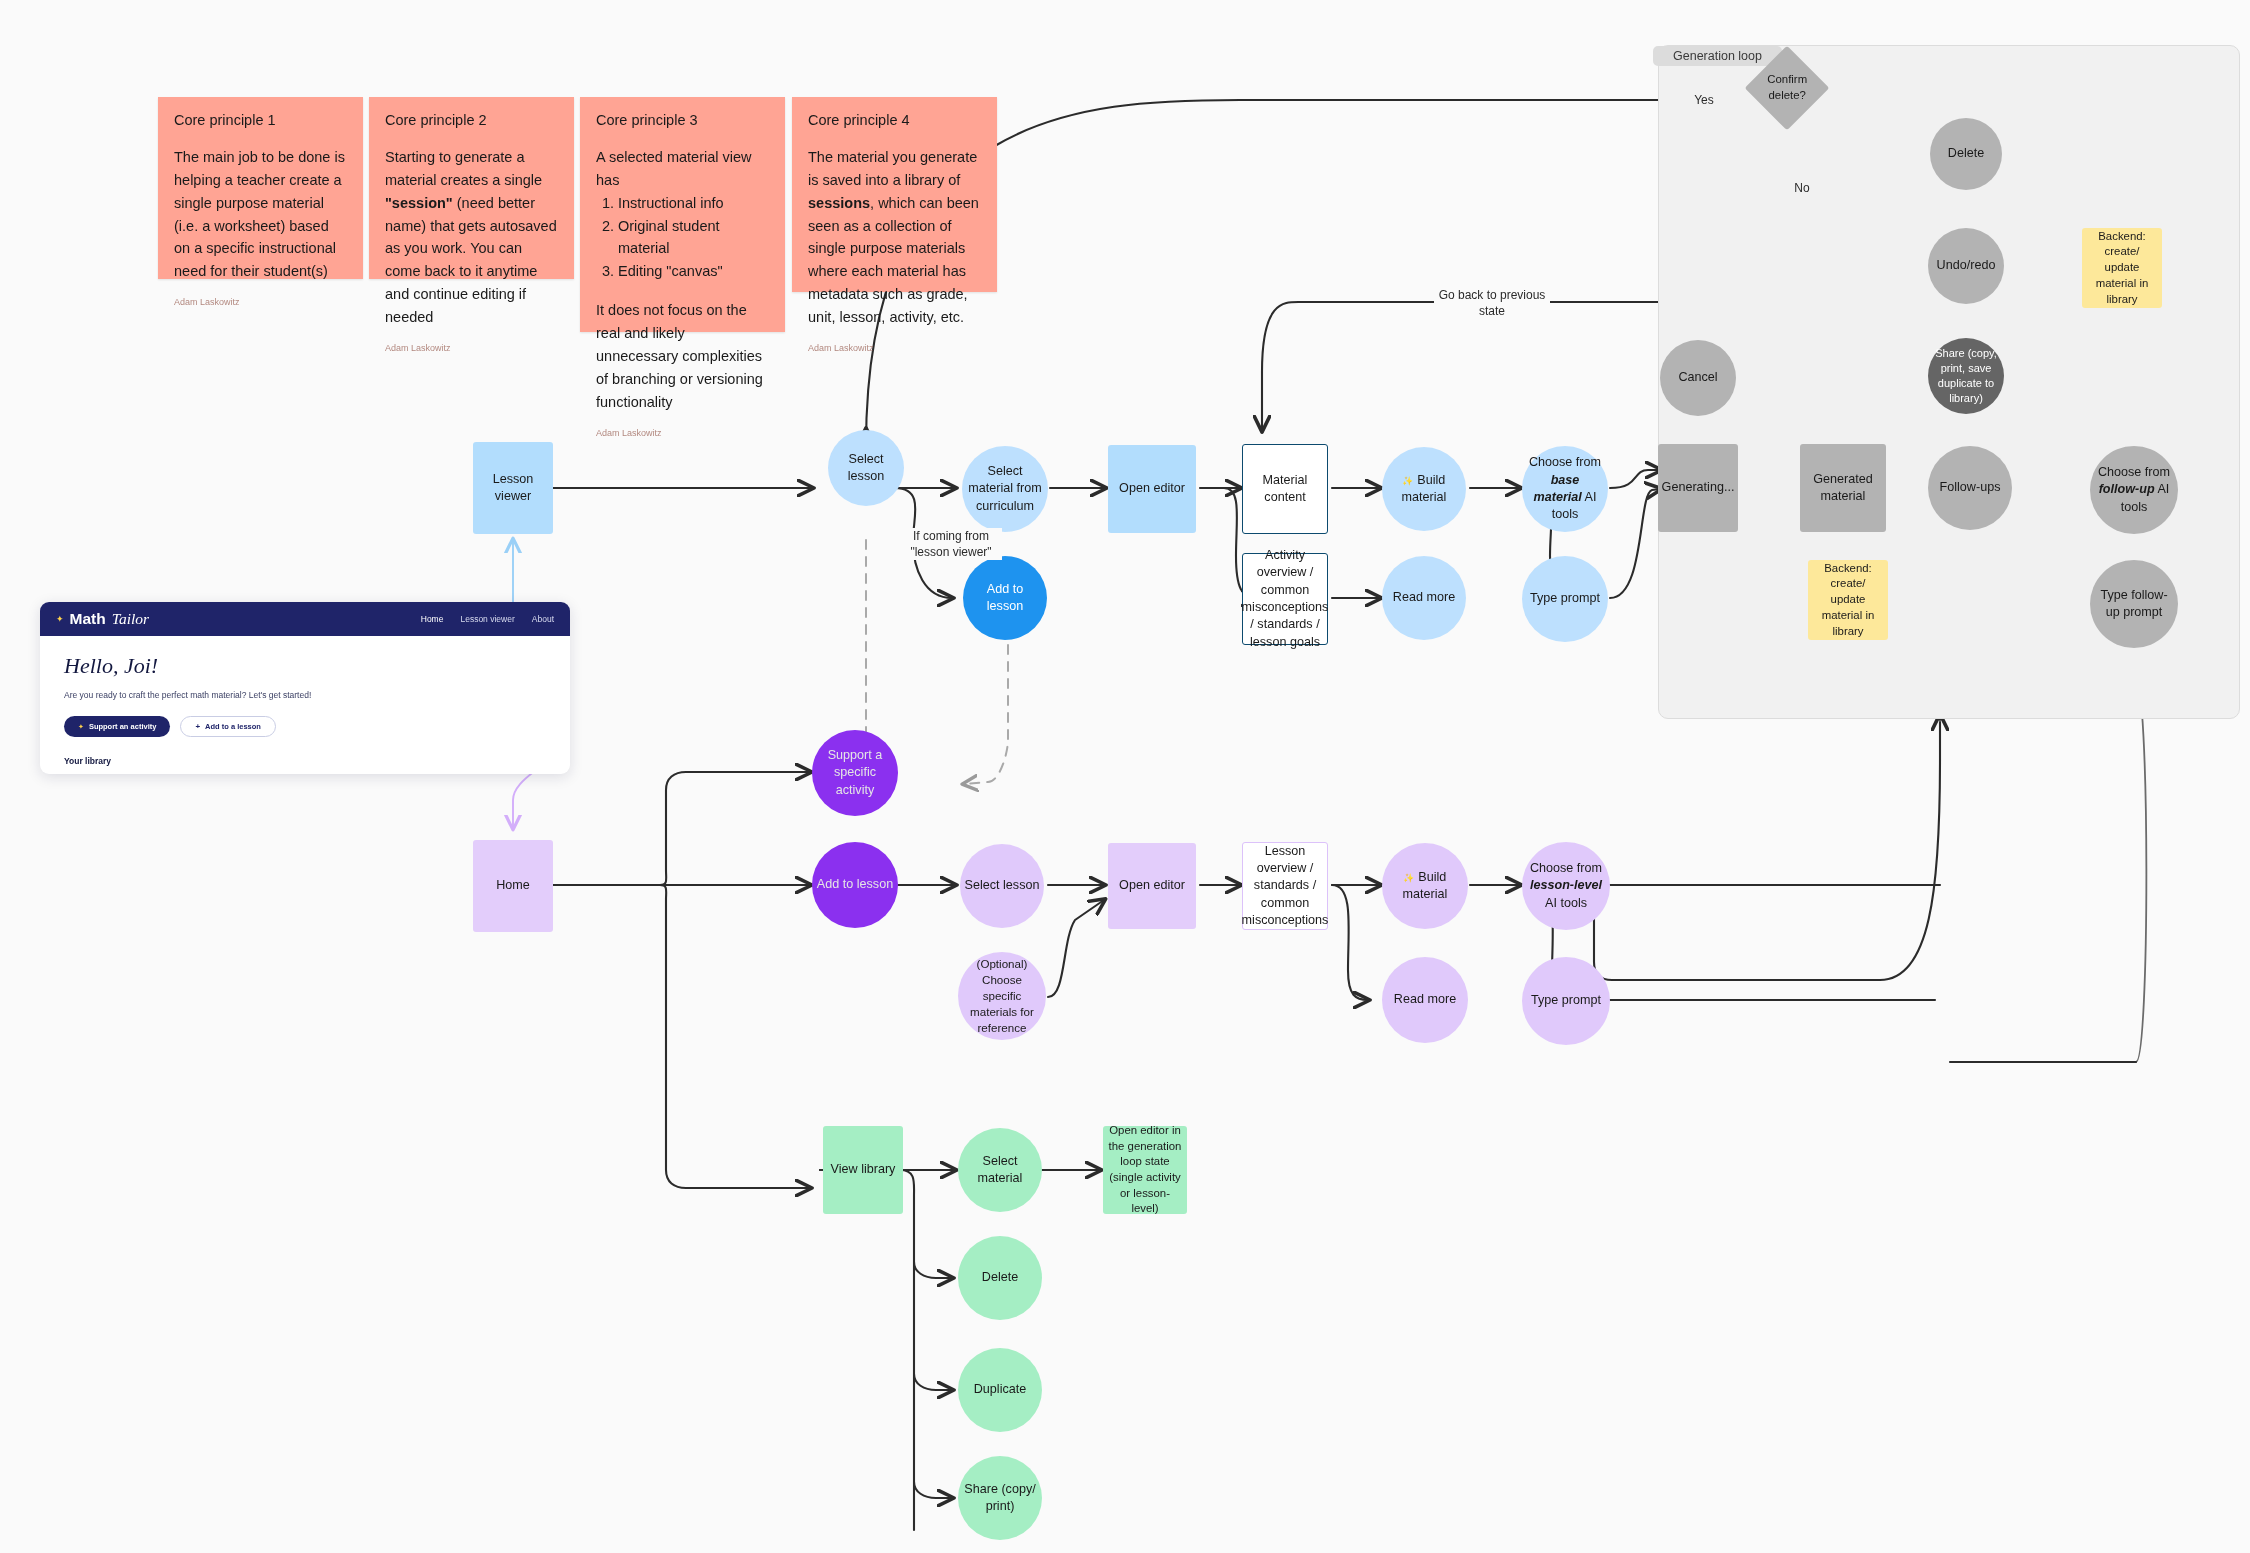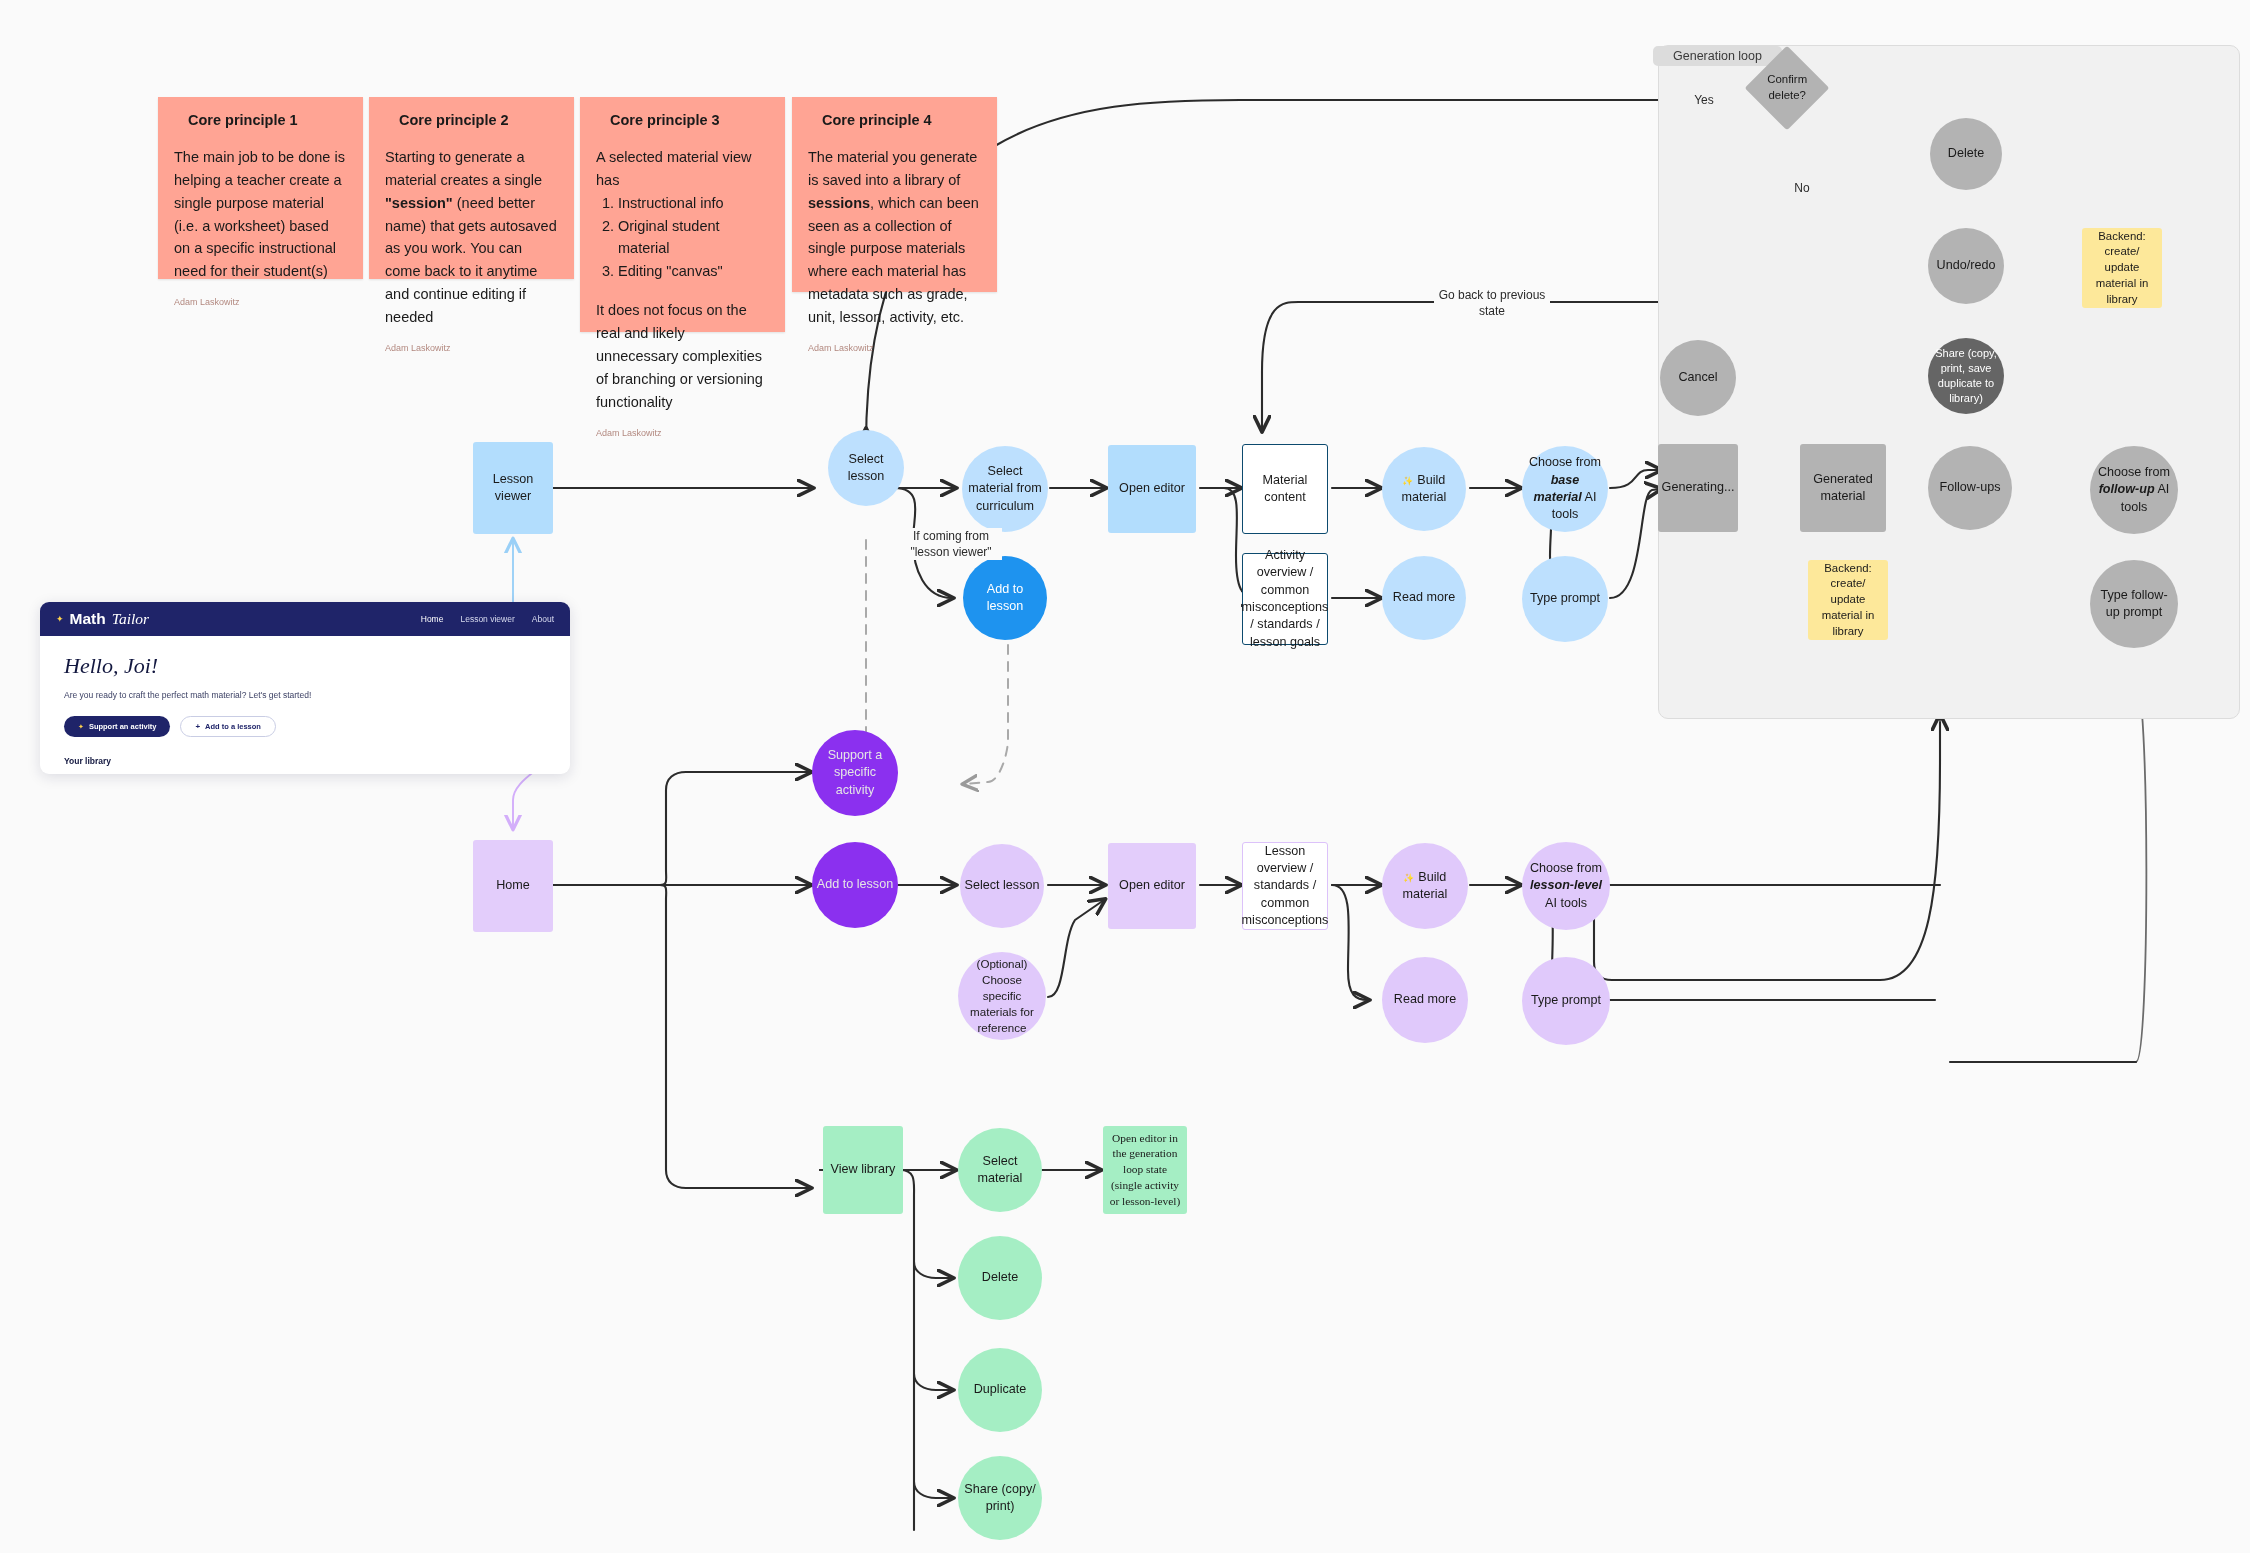--- a/index.html
+++ b/index.html
@@ -3,21 +3,21 @@
 <meta charset="utf-8">
 <style>
   html,body{margin:0;padding:0;background:#fafafa;}
   body{font-family:"Liberation Sans","DejaVu Sans",sans-serif;color:#1a1a1a;}
   #canvas{position:relative;width:2250px;height:1553px;background:#fafafa;overflow:hidden;}
   #edges{position:absolute;left:0;top:0;width:2250px;height:1553px;pointer-events:none;}
 
   
   .sticky{position:absolute;background:#ffa494;padding:14px 16px 10px 16px;box-sizing:border-box;
           box-shadow:0 1px 2px rgba(0,0,0,.10);}
-  .sticky h4{margin:0 0 16px 14px;font-size:14.5px;font-weight:bold;line-height:1.3;}
+  .sticky h4{margin:0 0 16px 0;font-size:14.5px;font-weight:normal;line-height:1.3;}
   .sticky p{margin:0;font-size:14.5px;line-height:1.58;}
   .sticky ol{margin:0;padding-left:22px;font-size:14.5px;line-height:1.58;}
   .sticky .auth{margin-top:14px;font-size:9px;color:#9a6256;opacity:.75;}
   .sticky b{font-weight:bold;}
 
   
   .group{position:absolute;background:#f1f1f1;border:1px solid #dcdcdc;border-radius:10px;}
   .group-label{position:absolute;background:#dcdcdc;color:#3a3a3a;font-size:12.5px;
                padding:3px 20px;border-radius:5px;white-space:nowrap;}
 
@@ -366,21 +366,21 @@
   </div>
 
   <div class="node rect c-green" style="left:823px;top:1126px;width:80px;height:88px;">
     <span>View library</span>
   </div>
 
   <div class="node circ c-green" style="left:958px;top:1128px;width:84px;height:84px;">
     <span>Select material</span>
   </div>
 
-  <div class="node rect c-green" style="left:1103px;top:1126px;width:84px;height:88px;font-family:Liberation Serif, serif;">
+  <div class="node rect c-green" style="left:1103px;top:1126px;width:84px;height:88px;">
     <span style="font-size:11.4px;">Open editor in the generation loop state (single activity or lesson-level)</span>
   </div>
 
   <div class="node circ c-green" style="left:958px;top:1236px;width:84px;height:84px;">
     <span>Delete</span>
   </div>
 
   <div class="node circ c-green" style="left:958px;top:1348px;width:84px;height:84px;">
     <span>Duplicate</span>
   </div>

